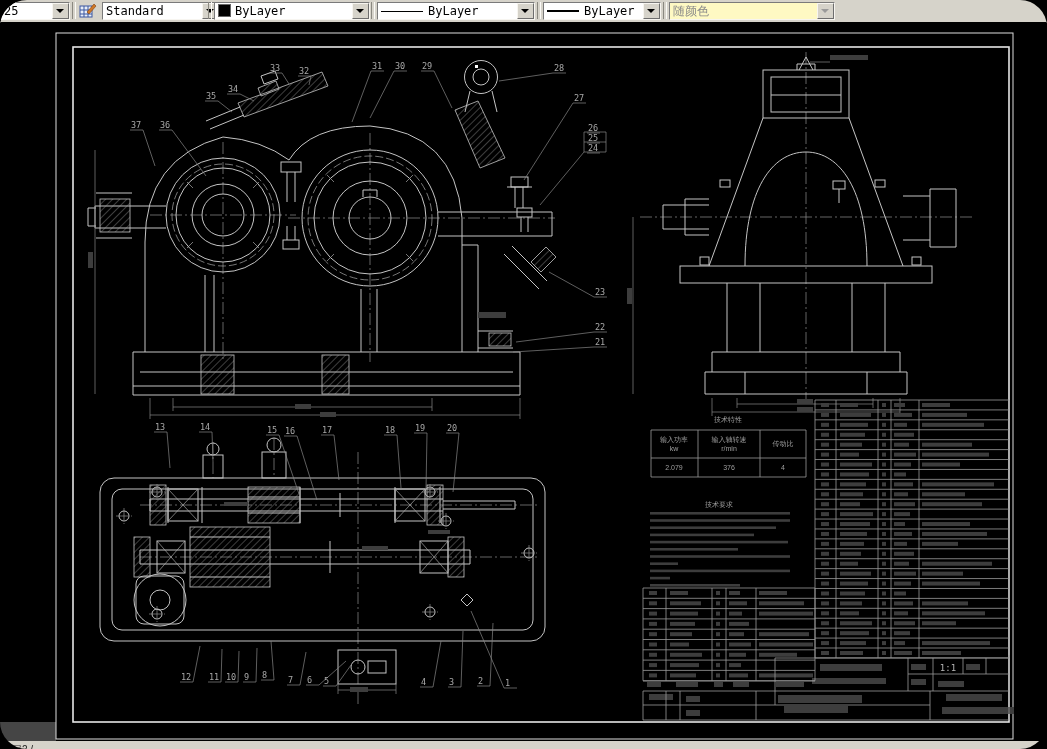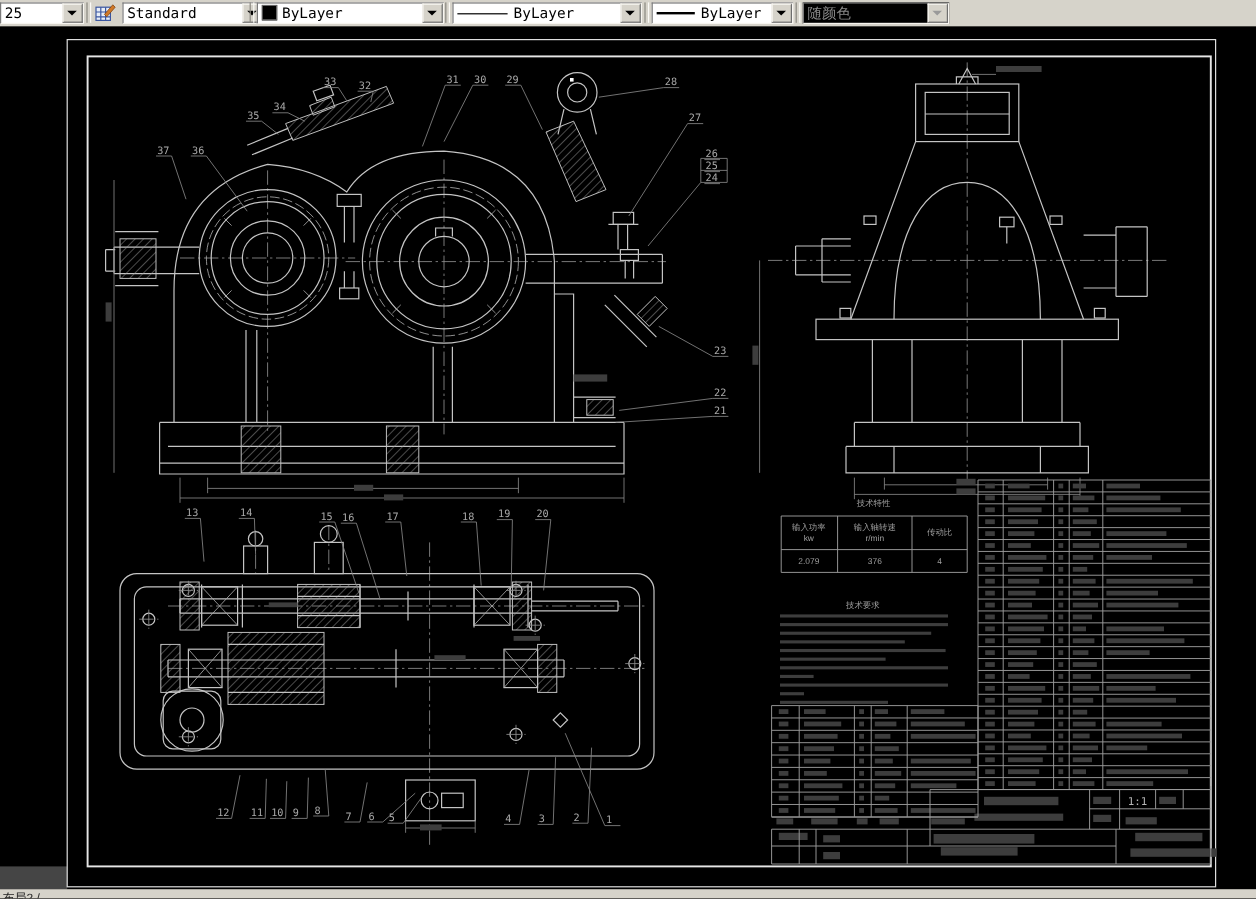--- a/index.html
+++ b/index.html
@@ -1,30 +1,30 @@
 <!DOCTYPE html>
 <html><head>
 <meta charset="utf-8">
 <style>
   html,body{margin:0;padding:0;background:#000;}
   #app{position:relative;width:1047px;height:749px;overflow:hidden;background:#000;
-       font-family:"Liberation Sans",sans-serif;}
+       font-family:"Liberation Sans",sans-serif;border-radius:27px;}
   
   .toolbar{position:absolute;left:0;top:0;width:1047px;height:22px;background:#d6d3ca;
            border-bottom:1px solid #9c9a92;}
   .combo{position:absolute;top:2px;height:16px;background:#fff;
          border:1px solid;border-color:#7a7a7a #f7f5f0 #f7f5f0 #7a7a7a;
          font-family:"DejaVu Sans Mono",monospace;font-size:12px;color:#000;}
   .combo .cfield{position:absolute;left:3px;top:1px;right:17px;height:14px;line-height:14px;
                  white-space:nowrap;overflow:hidden;}
   .carr{position:absolute;right:0;top:0;width:15px;height:14px;background:#d6d3ca;
         border:1px solid;border-color:#f7f5f0 #6e6e6e #6e6e6e #f7f5f0;}
   .carr i{position:absolute;left:3px;top:5px;width:0;height:0;border:4px solid transparent;
           border-top-color:#000;}
-  .combo.disabled{background:#000000;}
+  .combo.disabled{background:#fef9c3;padding-left:44px;}
   .combo.disabled .cfield{color:#8a8a8a;}
   .combo.disabled .carr i{border-top-color:#9a9a9a;}
   .sep{position:absolute;top:2px;height:17px;width:2px;border-left:1px solid #8a8880;
        border-right:1px solid #fbfaf6;}
   .swatch{display:inline-block;width:11px;height:11px;background:#000;border:1px solid #666;
           vertical-align:-2px;margin-right:4px;}
   .lsample{display:inline-block;width:42px;height:1px;background:#000;vertical-align:3px;margin-right:5px;}
   .lsample.lw{height:2px;}
   .styleicon{position:absolute;top:3px;width:18px;height:16px;}
   

